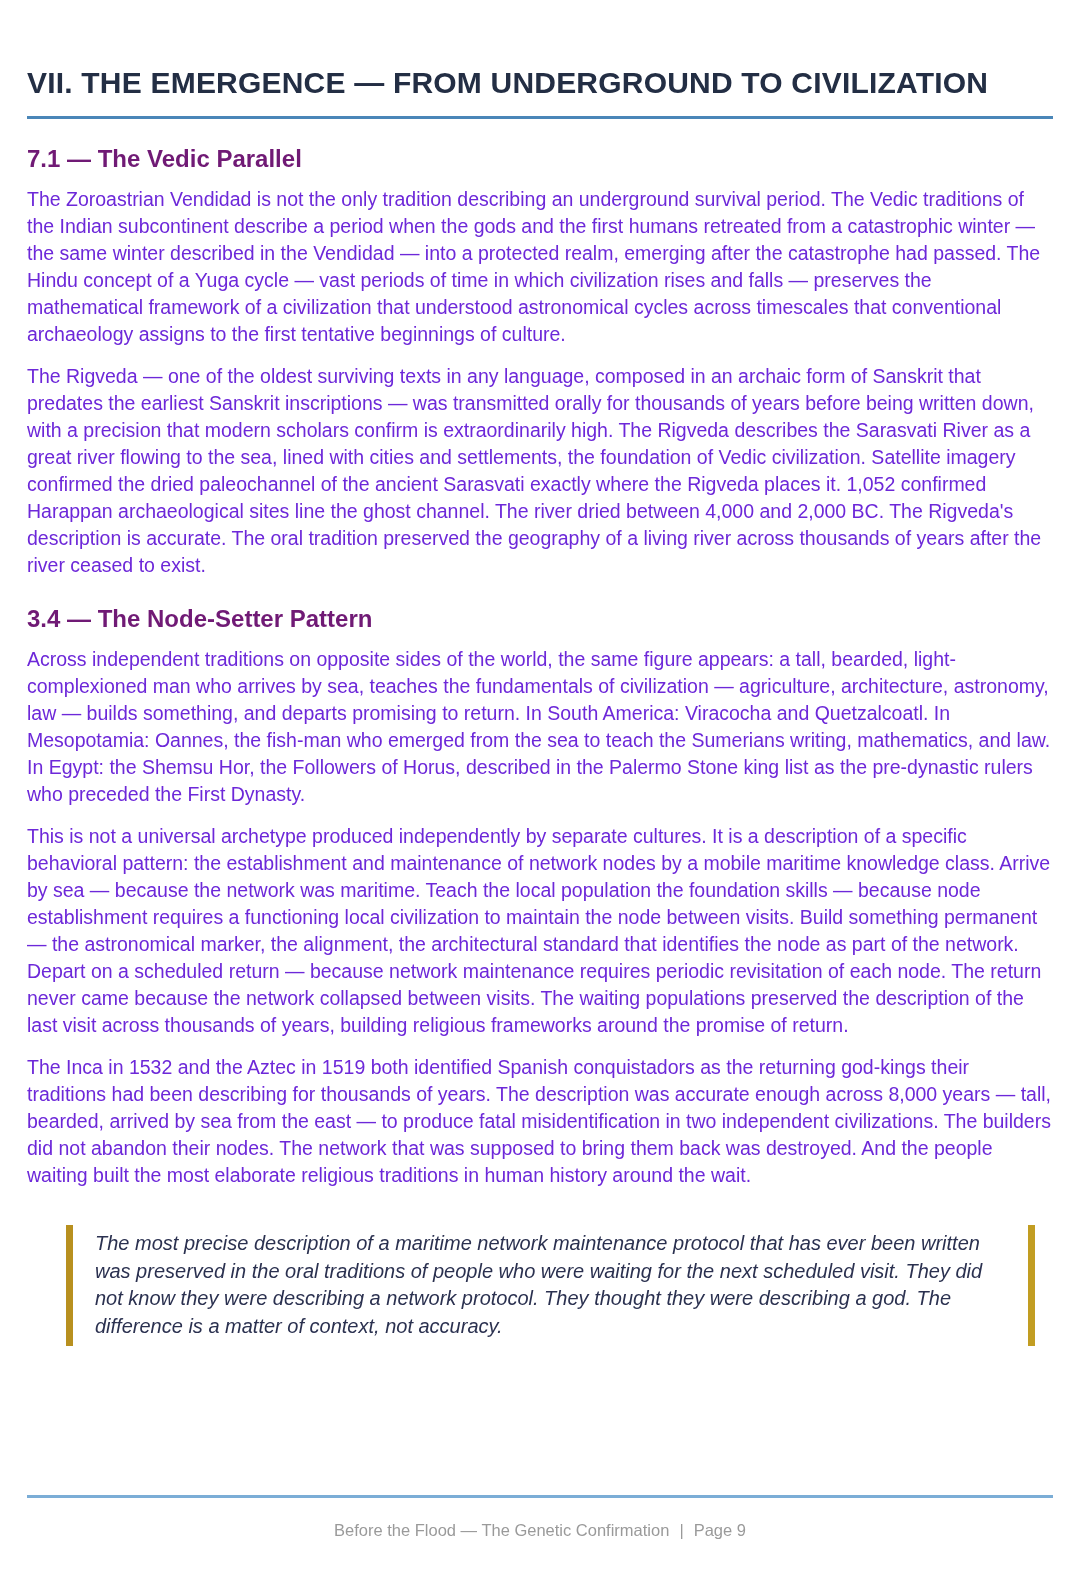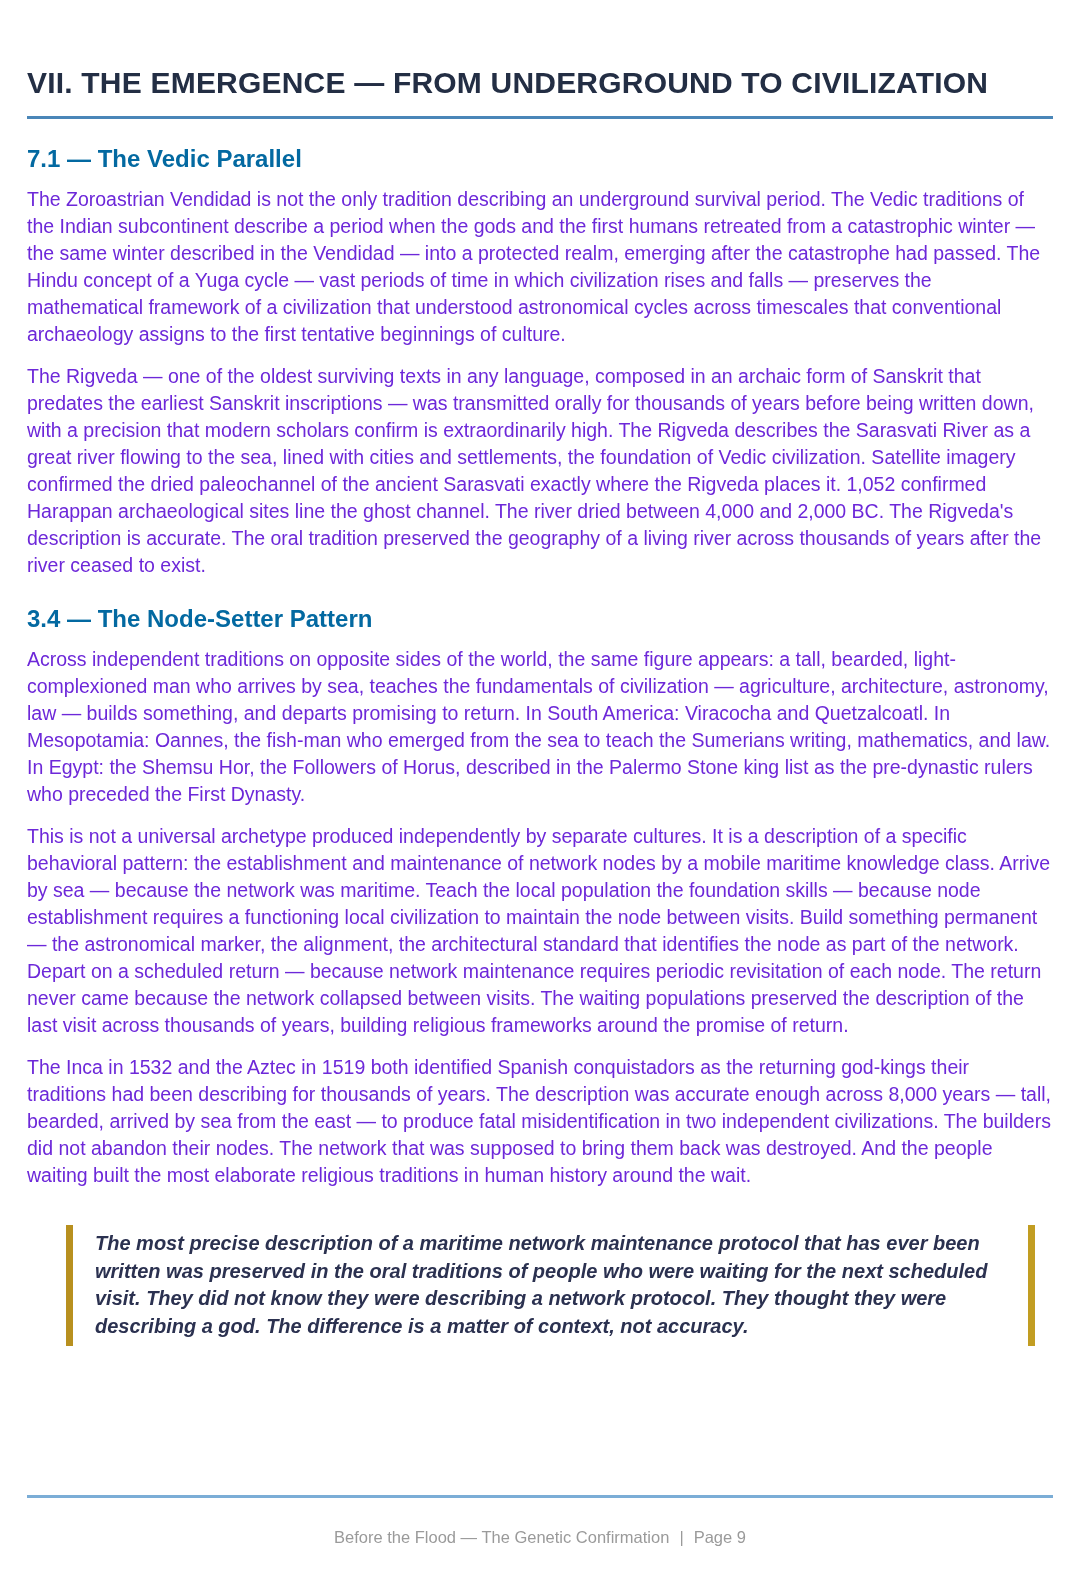--- a/index.html
+++ b/index.html
@@ -33,52 +33,52 @@
   .title-rule {
     border: none;
     border-top: 3px solid #4a86b8;
     margin: 0 0 22px 0;
   }
   .section-heading {
     margin: 26px 0 13px 0;
     font-size: 24px;
     line-height: 28px;
     font-weight: bold;
-    color: #0369a1;
+    color: #701a75;
   }
   .body-para {
     margin: 0 0 15px 0;
     font-size: 19.5px;
     line-height: 27px;
     color: #6d28d9;
   }
   .pull-quote {
     margin: 36px 18px 0 39px;
     padding: 5px 22px 6px 22px;
     border-left: 7px solid #b8901f;
     border-right: 7px solid #c29d22;
     font-size: 20px;
     line-height: 27.5px;
-    font-weight: bold;
+    font-weight: normal;
     font-style: italic;
     color: #2b3150;
   }
   .footer {
     position: absolute;
     left: 27px;
     right: 27px;
     top: 1495px;
   }
   .footer-rule {
     border: none;
     border-top: 3px solid #7badd6;
     margin: 0;
   }
   .footer-text {
-    margin-top: 30px;
+    margin-top: 23px;
     text-align: center;
     font-size: 16.5px;
     color: #9a9a9a;
   }
   .footer-text .divider {
     margin: 0 10px;
   }
 </style>
 </head>
 <body>

